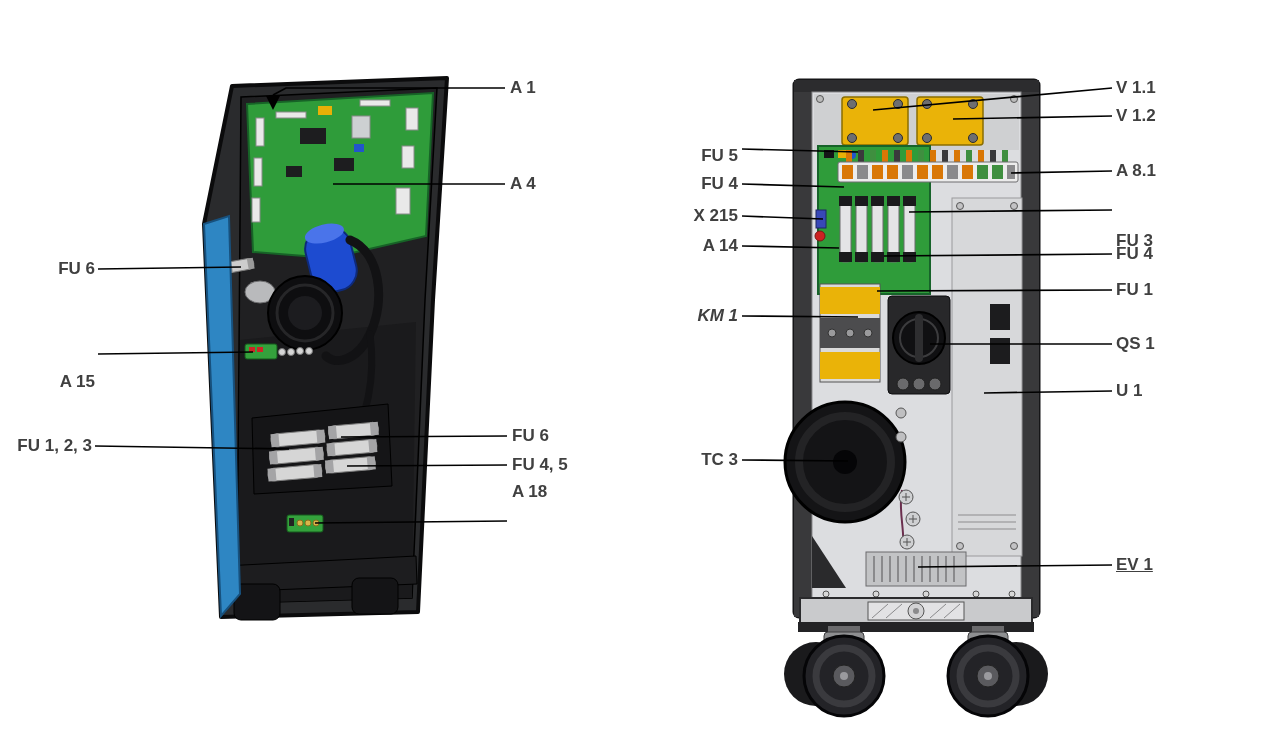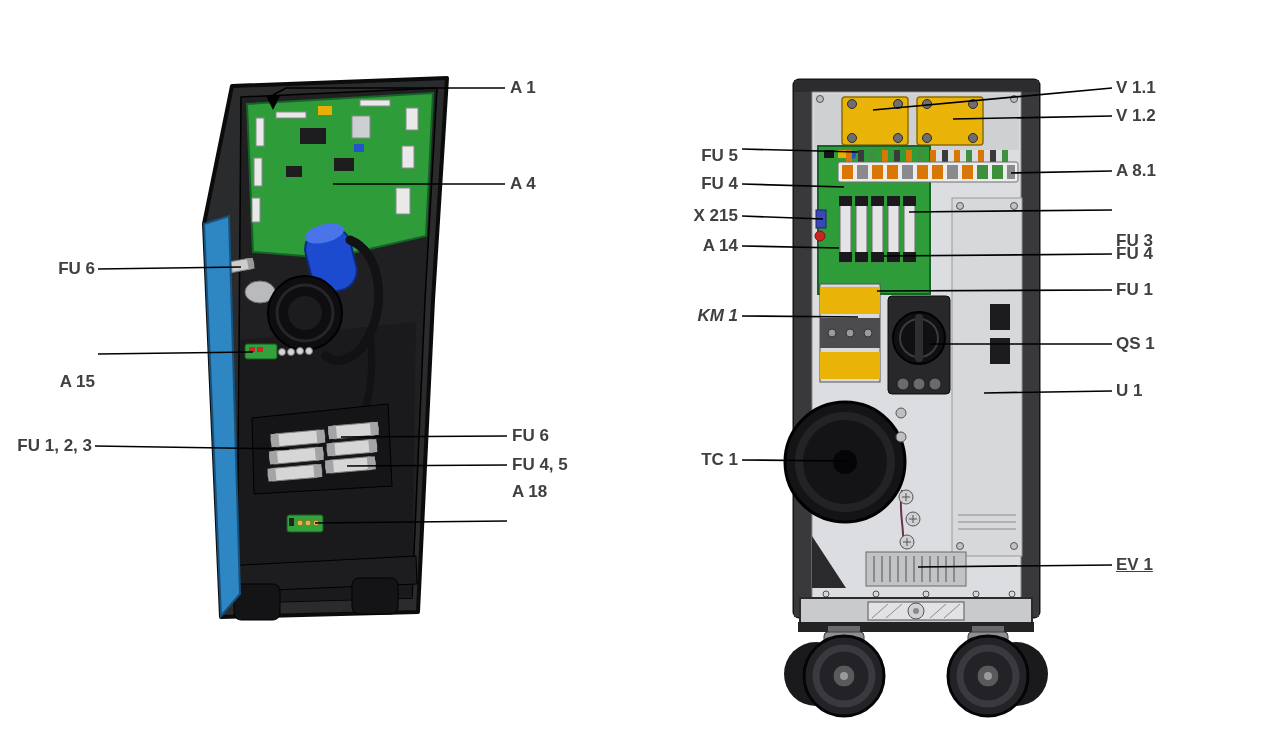--- a/index.html
+++ b/index.html
@@ -348,21 +348,21 @@
 <div class="label r" style="left:6px;   top:436px; width:86px;">FU 1, 2, 3</div>
 <div class="label" style="left:512px; top:426px;">FU 6</div>
 <div class="label" style="left:512px; top:455px;">FU 4, 5</div>
 <div class="label" style="left:512px; top:482px;">A 18</div>
 
 <div class="label r" style="left:640px; top:139px; width:98px;margin-top:7px;">FU 5</div>
 <div class="label r" style="left:640px; top:174px; width:98px;">FU 4</div>
 <div class="label r" style="left:640px; top:206px; width:98px;">X 215</div>
 <div class="label r" style="left:640px; top:236px; width:98px;">A 14</div>
 <div class="label r" style="left:640px; top:306px; width:98px;font-style:italic;">KM 1</div>
-<div class="label r" style="left:640px; top:450px; width:98px;">TC 1</div>
+<div class="label r" style="left:640px; top:450px; width:98px;">TC 3</div>
 
 <div class="label" style="left:1116px; top:78px;">V 1.1</div>
 <div class="label" style="left:1116px; top:106px;">V 1.2</div>
 <div class="label" style="left:1116px; top:161px;">A 8.1</div>
 <div class="label" style="left:1116px; top:200px;margin-top:31px;">FU 3</div>
 <div class="label" style="left:1116px; top:244px;">FU 4</div>
 <div class="label" style="left:1116px; top:280px;">FU 1</div>
 <div class="label" style="left:1116px; top:334px;">QS 1</div>
 <div class="label" style="left:1116px; top:381px;">U 1</div>
 <div class="label" style="left:1116px; top:555px;text-decoration:underline;">EV 1</div>

